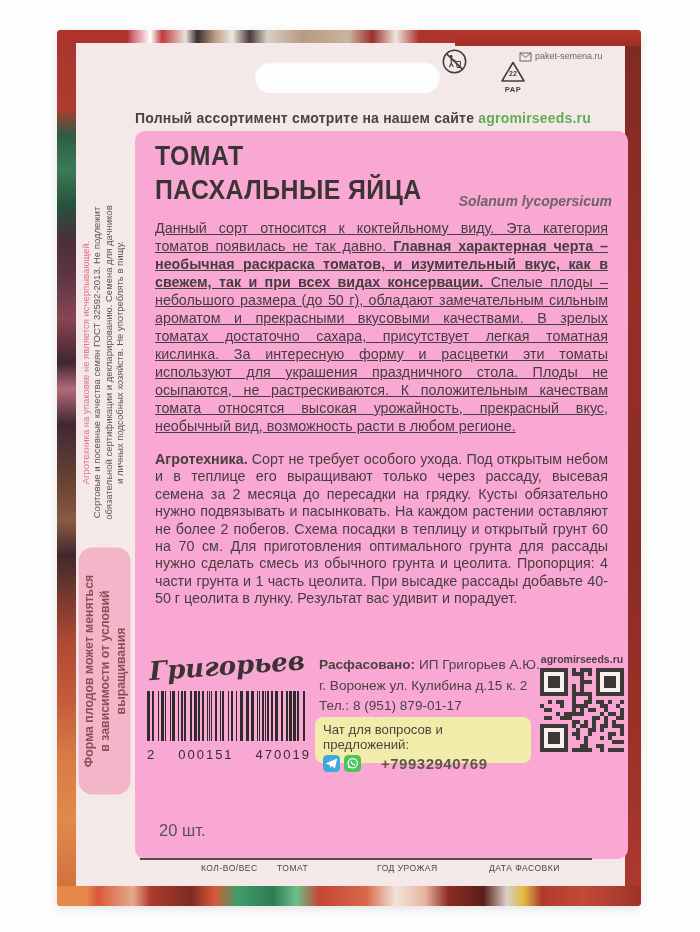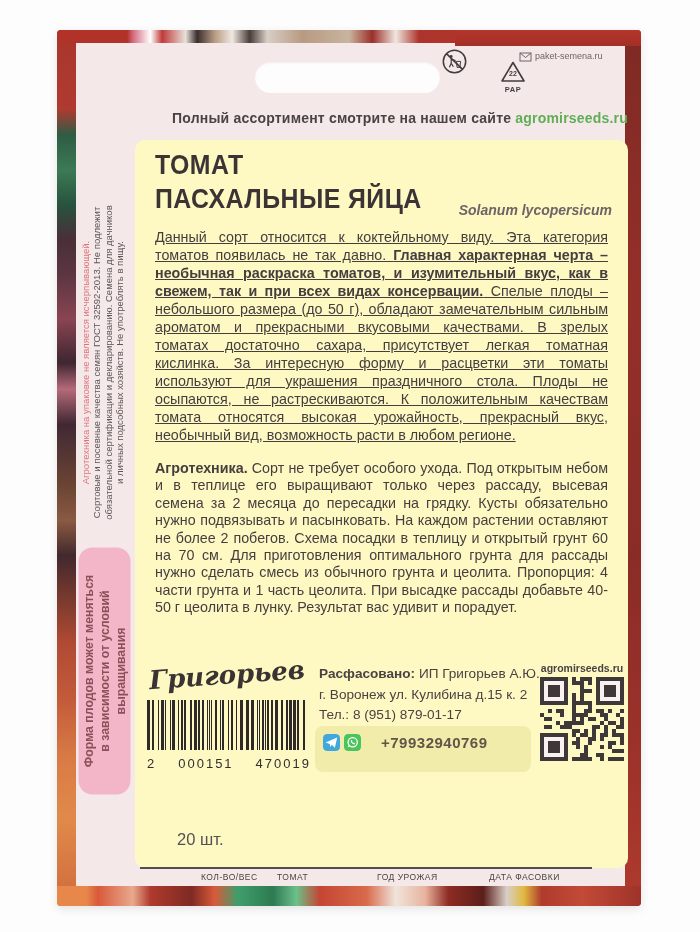--- a/index.html
+++ b/index.html
@@ -34,27 +34,27 @@
   
   .eco{position:absolute;left:384px;top:15px;width:186px;height:46px;color:#433b3c;}
   .eco svg{display:block;}
   .no-litter{position:absolute;left:0;top:3px;}
   .pap{position:absolute;left:58px;top:15px;text-align:center;width:28px;}
   .pap .code{position:absolute;left:0;top:10px;width:28px;text-align:center;font-size:7px;font-weight:bold;color:#433b3c;}
   .pap .mat{font-size:7.5px;font-weight:bold;color:#433b3c;letter-spacing:.5px;margin-top:1px;}
   .paket{position:absolute;left:78px;top:6px;display:flex;align-items:flex-start;gap:3px;}
   .paket .txt{font-size:9px;color:#6e6566;}
 
-  .site-line{position:absolute;left:78px;top:80px;width:493px;text-align:right;
+  .site-line{position:absolute;left:78px;top:80px;width:493px;text-align:left;
     font-size:14px;font-weight:bold;color:#4a4243;letter-spacing:.2px;}
   .site-line .green{color:#5fae57;}
 
   
-  .panel{position:absolute;left:78px;top:110px;width:493px;height:728px;
-    background:#fef9c3;border-radius:10px;}
+  .panel{position:absolute;left:78px;top:101px;width:493px;height:728px;
+    background:#f9a8d4;border-radius:10px;}
   .title1{position:absolute;left:20px;top:10px;font-size:27px;font-weight:bold;color:#3b3334;
     letter-spacing:.5px;transform:scaleX(.92);transform-origin:left;}
   .title2{position:absolute;left:20px;top:44px;font-size:27px;font-weight:bold;color:#3b3334;
     letter-spacing:.5px;transform:scaleX(.92);transform-origin:left;}
   .latin{position:absolute;right:16px;top:62px;font-size:14px;font-style:italic;font-weight:bold;color:#6e6466;}
   .desc{position:absolute;left:20px;top:88px;width:453px;margin:0;font-size:14.3px;line-height:18px;
     color:#453e3f;text-align:justify;text-decoration:underline;}
   .agro{position:absolute;left:20px;top:320px;width:453px;margin:0;font-size:14.3px;line-height:17.4px;
     color:#453e3f;text-align:justify;}
   .bold{font-weight:bold;}
@@ -70,21 +70,21 @@
   .chat{position:absolute;left:180px;top:586px;width:216px;height:46px;background:#f2ecaa;
     border-radius:8px;padding:5px 8px;box-sizing:border-box;}
   .chat .lbl{font-size:13.2px;color:#4a4440;}
   .chat .row{display:flex;align-items:center;gap:4px;margin-top:3px;}
   .chat .phone{font-size:15px;font-weight:bold;color:#5f564a;margin-left:16px;letter-spacing:.5px;}
   .icon-sq{width:17px;height:17px;border-radius:4px;}
 
   .qrcol{position:absolute;left:404px;top:522px;width:86px;text-align:center;}
   .qrcol .lbl{font-size:10.5px;font-weight:bold;color:#4a4243;margin-bottom:3px;}
 
-  .qty{position:absolute;left:24px;top:690px;font-size:16.5px;color:#555054;margin-left:18px;}
+  .qty{position:absolute;left:24px;top:690px;font-size:16.5px;color:#555054;}
   .footer-line{position:absolute;left:5px;top:727px;width:452px;height:1.5px;background:#554c4e;}
   .footer-labels{position:absolute;left:5px;top:732px;width:460px;height:14px;
     font-size:8.5px;color:#4a4243;letter-spacing:.5px;}
   .footer-labels span{position:absolute;top:0;}
   .fl0{left:18px;margin-left:43px;} .fl1{left:137px;} .fl2{left:237px;} .fl3{left:349px;}
 
   
   .left-notes{position:absolute;left:-167px;top:310px;width:425px;height:45px;
     transform:rotate(-90deg);display:flex;flex-direction:column;justify-content:center;
     text-align:center;font-size:9.5px;line-height:11.3px;color:#5d5557;}
@@ -196,20 +196,21 @@
       </div>
 
       <div class="addr">
         <div><span class="bold">Расфасовано: </span><span>ИП Григорьев А.Ю.</span></div>
         <div>г. Воронеж ул. Кулибина д.15 к. 2</div>
         <div>Тел.: 8 (951) 879-01-17</div>
         <div>E-mail: agromirseeds@mail.ru</div>
       </div>
 
       <div class="chat">
+        <div class="lbl">Чат для вопросов и предложений:</div>
         <div class="row">
           <svg class="icon-sq" width="17" height="17" viewBox="0 0 17 17">
             <rect x="0" y="0" width="17" height="17" rx="4" fill="#41a8dd"></rect>
             <polygon points="2.6,8.6 14.2,3.4 11.9,13.8 8.8,10.8 7.2,12.9 6.8,9.9" fill="#ffffff"></polygon>
           </svg>
           <svg class="icon-sq" width="17" height="17" viewBox="0 0 17 17">
             <rect x="0" y="0" width="17" height="17" rx="4" fill="#4bc45c"></rect>
             <circle cx="8.7" cy="8.2" r="4.6" fill="none" stroke="#ffffff" stroke-width="1.3"></circle>
             <polygon points="3.6,13.6 6.4,12 4.8,10.6" fill="#ffffff"></polygon>
             <path d="M7.1 6.3 c.5-.5 1 .1 1.2.5 .2.4-.2.7-.1 1 .1.3.8 1.1 1.2 1.2 .3.1.6-.3 1-.1 .4.2 1 .7.5 1.2 -.5.5-1.4.3-2.4-.4 -1-.7-1.7-1.6-1.8-2.4 -.1-.5.1-.8.4-1z" fill="#ffffff"></path>

